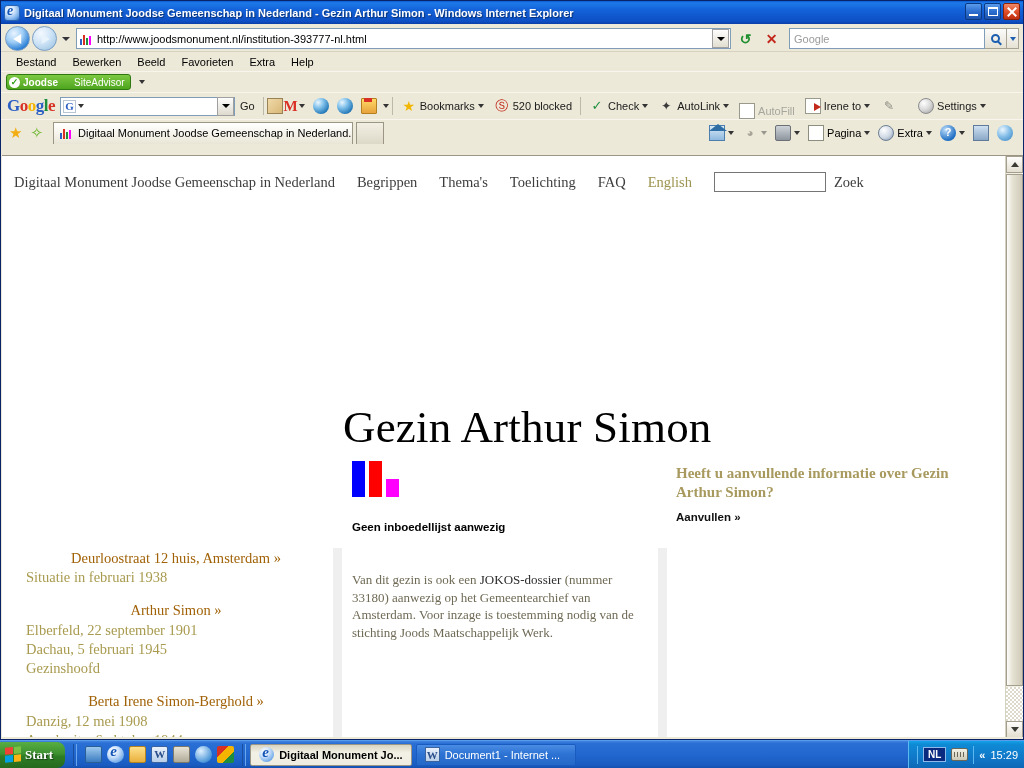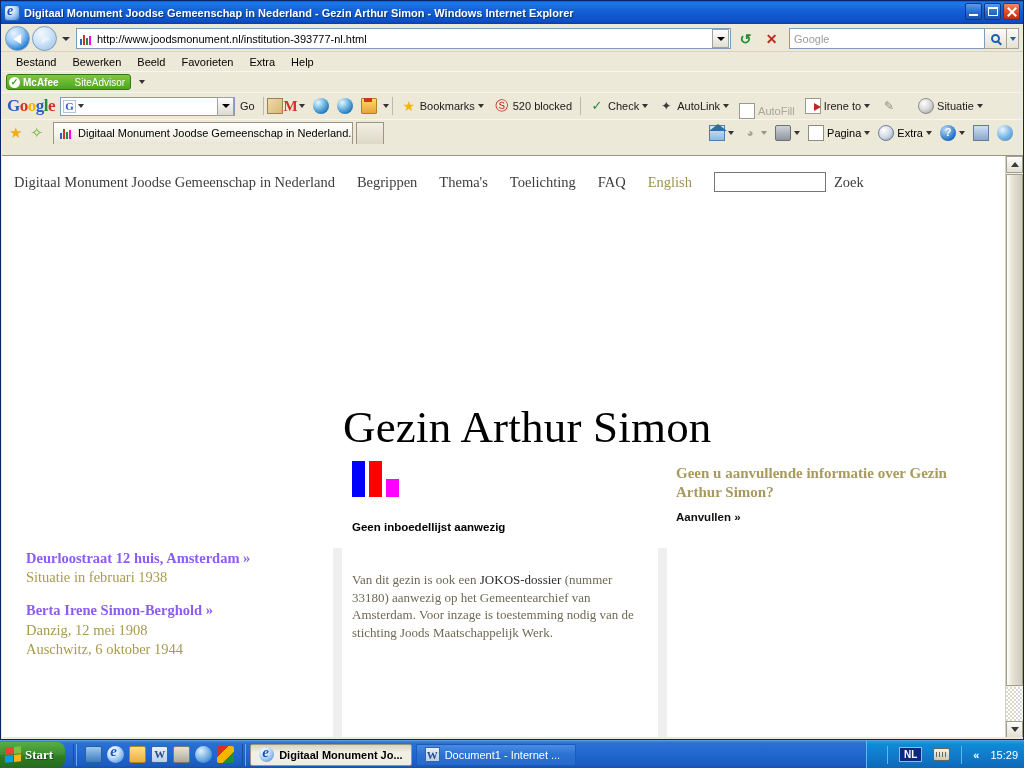--- a/index.html
+++ b/index.html
@@ -293,22 +293,23 @@
   
   .col-div {
     position: absolute; width: 9px; background: #efefef;
   }
   .col-left {
     position: absolute; left: 24px; top: 393px; width: 300px;
     font-family: "Liberation Serif", serif;
   }
   .person { margin-bottom: 14px; }
   .person .nm {
-    font-size: 14.5px; font-weight: bold; color: #8b5cf6; line-height: 1.32;
+    font-size: 14.5px; font-weight: normal; color: #a16207; line-height: 1.32;
     white-space: nowrap;
+    text-align: center;
   }
   .person .dt {
     font-size: 14.5px; color: #a89a4e; line-height: 1.33;
     white-space: nowrap;
   }
 
   .col-mid {
     position: absolute; left: 350px; top: 365px; width: 300px;
   }
   .inboedel {
@@ -415,21 +416,21 @@
   }
   .taskbtn.inactive {
     background: linear-gradient(to bottom,#4a8ce4 0%,#2d73d4 45%,#2568c8 100%);
     border: 1px solid #1a5bc0;
     font-weight: normal;
   }
   .tb-ico { width: 15px; height: 15px; flex: none; position: relative;}
   .tray {
     margin-left: auto; height: 28px; display: flex; align-items: center;
     background: linear-gradient(to bottom,#14a3e8 0%,#0f8ad4 12%,#1078c8 60%,#0d66b4 100%);
-    padding: 0 6px 0 20px; gap: 11px;
+    padding: 0 6px 0 8px; gap: 5px;
     border-left: 1px solid #5bb8f0;
   }
   .tray-nl {
     background: #0a2a80; color: #fff; font-size: 10px; font-weight: bold;
     padding: 1px 4px; border: 1px solid #8fb9e8;
   }
   .tray-kb {
     width: 17px; height: 13px;
     background: linear-gradient(to bottom,#f4f2e6,#cdc9b8);
     border: 1px solid #6b6758; border-radius: 2px;
@@ -497,21 +498,21 @@
     <span>Bewerken</span>
     <span>Beeld</span>
     <span>Favorieten</span>
     <span>Extra</span>
     <span>Help</span>
   </div>
 
   <div class="mcafeebar">
     <div class="mcafee-pill">
       <span class="mcafee-check">✓</span>
-      <b>McAfee</b>
+      <b>Joodse</b>
       <i>SiteAdvisor</i>
     </div>
     <span class="mini-caret" style="margin-left:8px"></span>
   </div>
 
   <div class="gbar">
     <span class="glogo"><span class="b1">G</span><span class="r1">o</span><span class="y1">o</span><span class="b2">g</span><span class="g1">l</span><span class="r2">e</span></span>
     <div class="gsearch">
       <span class="g-ico-mini">G</span>
       <span class="cc"></span>
@@ -552,21 +553,21 @@
       <span>AutoFill</span>
     </span>
     <span class="gitem">
       <span class="ico ico-send"></span>
       <span>Irene to</span>
       <span class="mini-caret"></span>
     </span>
     <span class="ico ico-pencil" style="margin-left:6px">✎</span>
     <span class="gitem" style="margin-left:16px">
       <span class="ico ico-settings"></span>
-      <span>Situatie</span>
+      <span>Settings</span>
       <span class="mini-caret"></span>
     </span>
   </div>
 
   <div class="linkrow">
     <span class="lnk-star">★</span>
     <span class="lnk-star2">✧</span>
     <div class="ietab">
       <span class="favbars">
         <b style="height:6px;background:#2b5fc4"></b>
@@ -637,35 +638,41 @@
 
       <div class="col-div" style="left:331px;top:392px;height:331px;"></div>
       <div class="col-div" style="left:656px;top:392px;height:331px;"></div>
 
       <div class="col-left">
         <div class="person">
           <div class="nm">Deurloostraat 12 huis, Amsterdam »</div>
           <div class="dt">Situatie in februari 1938</div>
         </div>
         <div class="person">
+          <div class="nm">Arthur Simon »</div>
+          <div class="dt">Elberfeld, 22 september 1901</div>
+          <div class="dt">Dachau, 5 februari 1945</div>
+          <div class="dt">Gezinshoofd</div>
+        </div>
+        <div class="person">
           <div class="nm">Berta Irene Simon-Berghold »</div>
           <div class="dt">Danzig, 12 mei 1908</div>
           <div class="dt">Auschwitz, 6 oktober 1944</div>
 
         </div>
 
       </div>
 
       <div class="col-mid">
         <div class="inboedel">Geen inboedellijst aanwezig</div>
         <div class="jokos"><span>Van dit gezin is ook een </span><b>JOKOS-dossier</b><span> (nummer 33180) aanwezig op het Gemeentearchief van Amsterdam. Voor inzage is toestemming nodig van de stichting Joods Maatschappelijk Werk.</span></div>
       </div>
 
       <div class="col-right">
-        <div class="aanv-head">Geen u aanvullende informatie over Gezin Arthur Simon?</div>
+        <div class="aanv-head">Heeft u aanvullende informatie over Gezin Arthur Simon?</div>
         <div class="aanv-link">Aanvullen »</div>
       </div>
 
     </div>
   </div>
 
   <div class="vscroll">
     <div class="vs-btn up">
         <span class="a"></span>
       </div>

